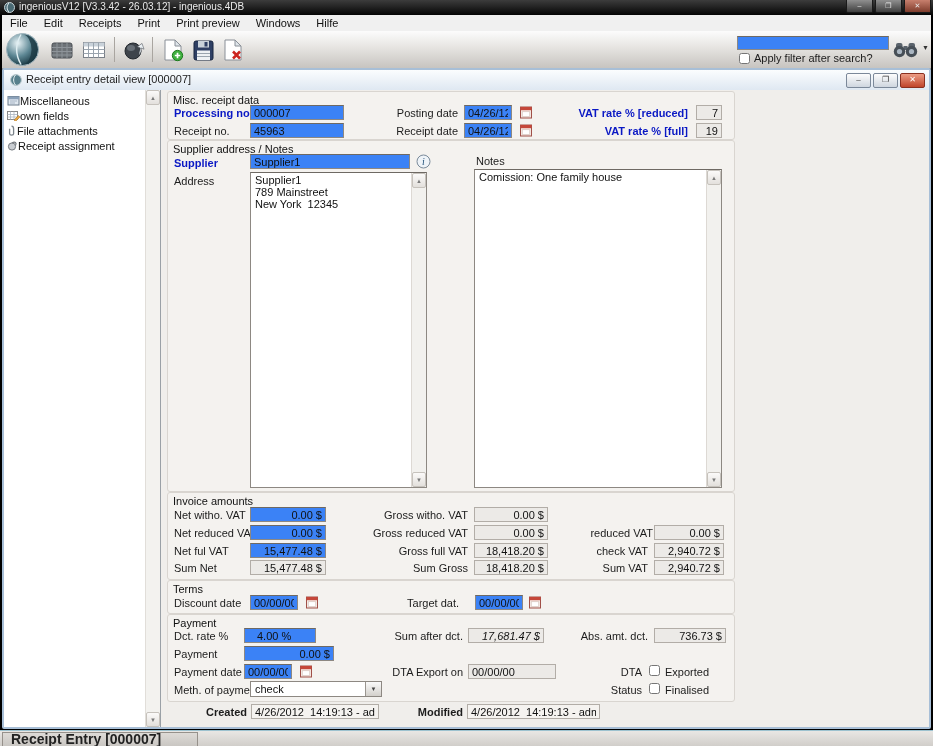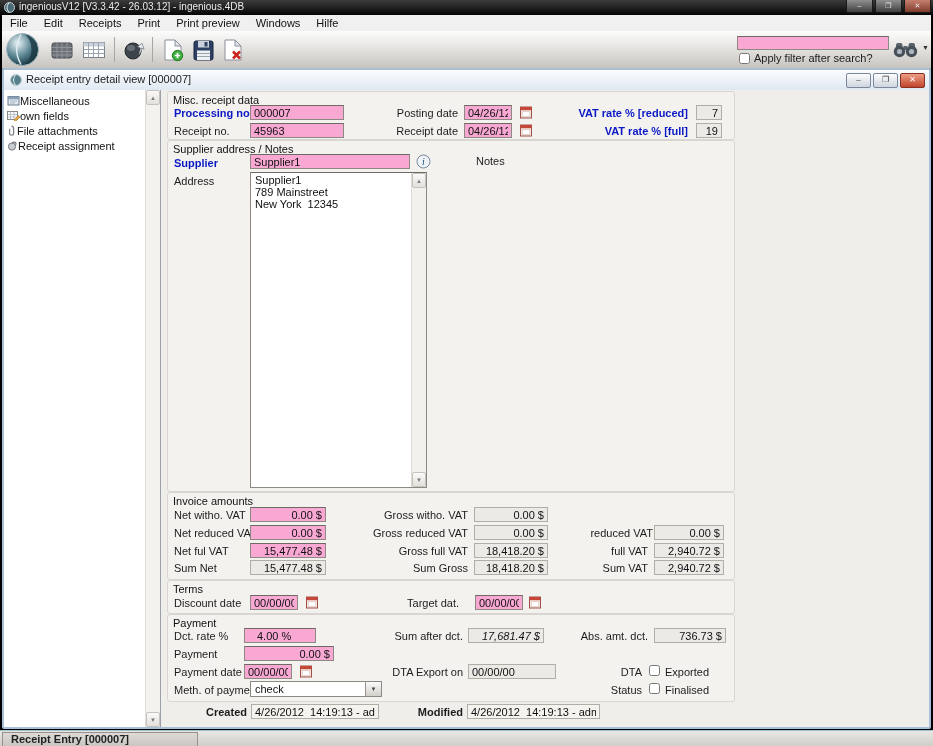--- a/index.html
+++ b/index.html
@@ -6,21 +6,21 @@
   body{width:933px;height:746px;background:#000;position:relative;overflow:hidden;
        font-family:"Liberation Sans",sans-serif;-webkit-font-smoothing:antialiased}
   .abs{position:absolute}
   .lbl{position:absolute;font-size:11px;color:#1c1c1c;white-space:nowrap;line-height:13px}
   .b{font-weight:bold}
   .blue{color:#0a18c4;font-weight:bold}
   .ra{text-align:right}
   input.f{position:absolute;font:11px "Liberation Sans",sans-serif;color:#111;
           border:1px solid #8d8препятств}
   input.f{position:absolute;font:11px "Liberation Sans",sans-serif;color:#111;
-          border:1px solid #8d8882;border-top-color:#6e6963;background:#f9a8d4;
+          border:1px solid #8d8882;border-top-color:#6e6963;background:#3b82f6;
           height:15px;padding:0 3px;box-sizing:border-box;outline:none}
   input.f-r{text-align:right}
   input.f-g{background:#eceae7;border-color:#b2ada7}
   .sec{position:absolute;background:#f4f2ef;border:1px solid #d9d5d0;border-radius:3px}
   .sect{position:absolute;left:5px;top:2px;font-size:11px;font-weight:normal;color:#111}
   .cal{position:absolute;width:13px;height:14px;cursor:pointer}
   .txtwrap{position:absolute;display:flex;border:1px solid #8d8882;border-top-color:#6e6963;
            background:#fff;box-sizing:border-box}
   .txtwrap textarea{flex:1;border:none;resize:none;outline:none;overflow:hidden;
            font:11px "Liberation Sans",sans-serif;color:#111;padding:1px 4px;background:#fff}
@@ -67,21 +67,21 @@
   .combo{position:absolute;height:16px;border:1px solid #8d8882;background:#fff;display:flex;
          box-sizing:border-box;cursor:pointer}
   .combo .ct{flex:1;font-size:11px;padding:1px 4px;color:#111;white-space:nowrap;overflow:hidden}
   .combo .ca{width:15px;background:linear-gradient(#fafafa,#d3d0cb);border-left:1px solid #9a958f;
          font-size:6px;color:#444;display:flex;align-items:center;justify-content:center}
   .cb{position:absolute;width:11px;height:11px;margin:0}
   .statusbar{position:absolute;left:0;top:730px;width:933px;height:16px;
              background:linear-gradient(#e9e7e4,#cfccc8);border-top:1px solid #9dc2cf}
   .statusbar .cell{position:absolute;left:2px;top:1px;width:186px;height:13px;
              background:linear-gradient(#dedbd7,#c9c6c2);border:1px solid #96918b;
-             font-size:11px;font-weight:bold;color:#222;padding-left:8px;line-height:13px}
+             font-size:14px;font-weight:bold;color:#222;padding-left:8px;line-height:13px}
   svg{display:block}
 </style>
 </head>
 <body>
 
 <div class="titlebar">
   <span class="abs" style="left:4px;top:2px">
     <svg width="11" height="11">
         <circle cx="5.5" cy="5.5" r="5" fill="#4a6a74" stroke="#c9d4d8"></circle>
         <path d="M5 1 C2.5 4 2.5 7.5 5 10" stroke="#e8f2f4" fill="none"></path>
@@ -311,39 +311,50 @@
         <div class="vscroll">
           <div class="sbtn">
               <span>▲</span>
             </div>
           <div class="sbtn">
               <span>▼</span>
             </div>
         </div>
       </div>
       <span class="lbl" style="left:308px;top:14px">Notes</span>
+      <div class="txtwrap" style="left:306px;top:28px;width:248px;height:319px">
+        <textarea style="">Comission: One family house</textarea>
+        <div class="vscroll">
+          <div class="sbtn">
+              <span>▲</span>
+            </div>
+          <div class="sbtn">
+              <span>▼</span>
+            </div>
+        </div>
+      </div>
     </div>
 
     <div class="sec" style="left:6px;top:402px;width:566px;height:86px">
       <span class="sect">Invoice amounts</span>
       <span class="lbl" style="left:6px;top:16px">Net witho. VAT</span>
       <input class="f f-r" style="left: 82px; top: 14px; width: 76px;" value="0.00 $">
       <span class="lbl ra" style="left:160px;top:16px;width:140px">Gross witho. VAT</span>
       <input class="f f-r f-g" style="left: 306px; top: 14px; width: 74px;" value="0.00 $">
       <span class="lbl" style="left:6px;top:34px">Net reduced VAT</span>
       <input class="f f-r" style="left: 82px; top: 32px; width: 76px;" value="0.00 $">
       <span class="lbl ra" style="left:160px;top:34px;width:140px">Gross reduced VAT</span>
       <input class="f f-r f-g" style="left: 306px; top: 32px; width: 74px;" value="0.00 $">
       <span class="lbl ra" style="left:351px;top:34px;width:134px">reduced VAT</span>
       <input class="f f-r f-g" style="left: 486px; top: 32px; width: 70px;" value="0.00 $">
       <span class="lbl" style="left:6px;top:52px">Net ful VAT</span>
       <input class="f f-r" style="left: 82px; top: 50px; width: 76px;" value="15,477.48 $">
       <span class="lbl ra" style="left:160px;top:52px;width:140px">Gross full VAT</span>
       <input class="f f-r f-g" style="left: 306px; top: 50px; width: 74px;" value="18,418.20 $">
-      <span class="lbl ra" style="left:346px;top:52px;width:134px">full VAT</span>
+      <span class="lbl ra" style="left:346px;top:52px;width:134px">check VAT</span>
       <input class="f f-r f-g" style="left: 486px; top: 50px; width: 70px;" value="2,940.72 $">
       <span class="lbl" style="left:6px;top:69px">Sum Net</span>
       <input class="f f-r f-g" style="left: 82px; top: 67px; width: 76px;" value="15,477.48 $">
       <span class="lbl ra" style="left:160px;top:69px;width:140px">Sum Gross</span>
       <input class="f f-r f-g" style="left: 306px; top: 67px; width: 74px;" value="18,418.20 $">
       <span class="lbl ra" style="left:346px;top:69px;width:134px">Sum VAT</span>
       <input class="f f-r f-g" style="left: 486px; top: 67px; width: 70px;" value="2,940.72 $">
     </div>
 
     <div class="sec" style="left:6px;top:490px;width:566px;height:32px">

